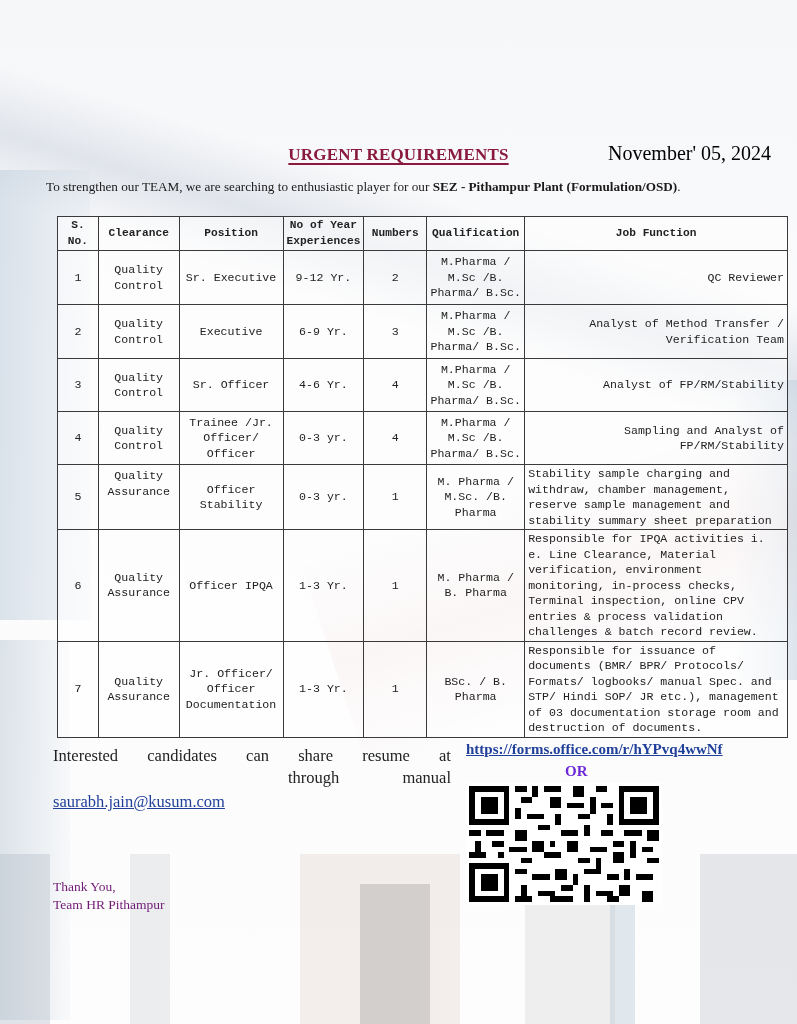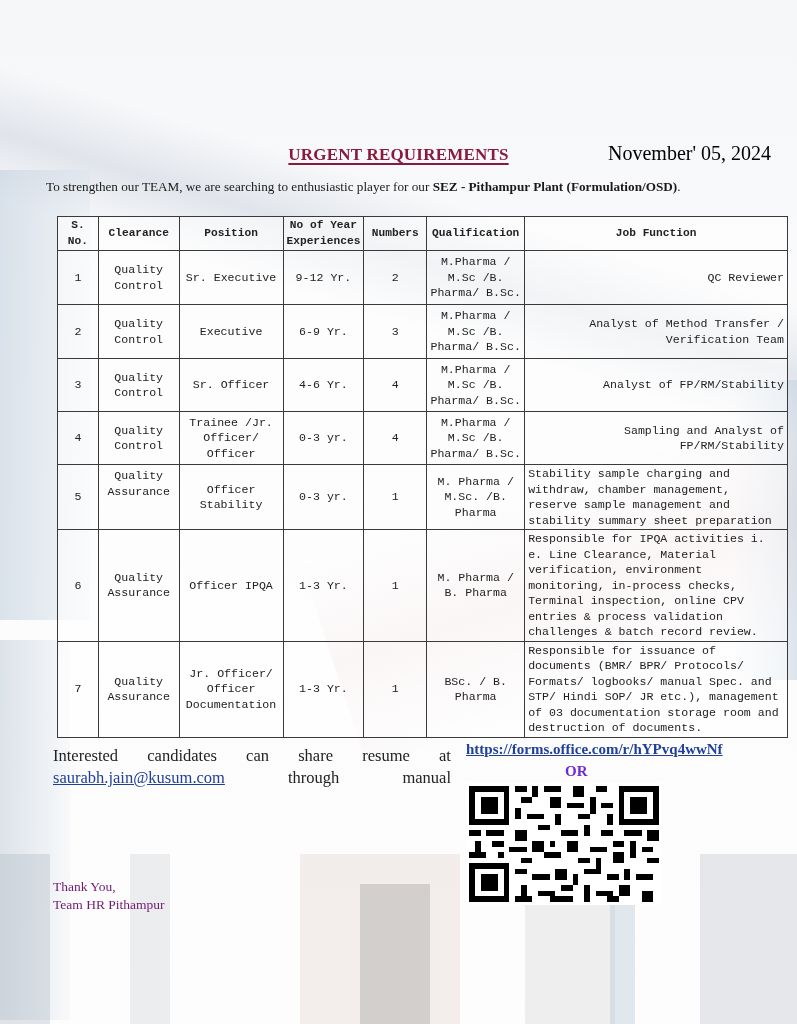--- a/index.html
+++ b/index.html
@@ -45,21 +45,21 @@
   table.req { position: absolute; left: 57px; top: 216px; width: 731px; border-collapse: collapse; font-family: Liberation Mono, monospace; font-size: 11.6px; color: #222; background: rgba(255,255,255,0.55); }
   table.req th, table.req td { border: 1.3px solid #3a3a3a; text-align: center; vertical-align: middle; padding: 1px 3px; line-height: 15.5px; }
   table.req th { font-weight: bold; font-size: 11.2px; height: 31px; }
   table.req td.jf { text-align: right; }
   table.req td.jf.left { text-align: left; }
   .c-sno { width: 41px; } .c-dep { width: 81px; } .c-pos { width: 104px; } .c-exp { width: 79px; }
   .c-num { width: 63px; } .c-qual { width: 98px; } .c-jf { width: 265px; }
 
   .contact { position: absolute; left: 53px; top: 745px; width: 398px; font-size: 16.5px; color: #222; line-height: 22px; text-align: justify; }
   .contact .line1, .contact .line2 { display: flex; justify-content: space-between; }
-  .contact a { color: #1f3f9a; text-decoration: underline; }
+  .contact a { color: #1f3f9a; text-decoration: underline; margin-top: 24px; }
   .contact .line3 { margin-top: 10px; }
   .contact .line3 b { font-weight: bold; }
   .hand { font-family: "DejaVu Sans", sans-serif; font-size: 15px; color: #555; }
 
   .formlink { position: absolute; left: 466px; top: 741px; font-size: 15px; font-weight: bold; color: #1f3f9a; text-decoration: underline; }
   .or { position: absolute; left: 565px; top: 763px; font-size: 15px; font-weight: bold; color: #6d28d9; }
 
   .qr { position: absolute; left: 466px; top: 783px; width: 196px; height: 122px; background: #fff; padding: 3px; }
   .qr svg { width: 100%; height: 100%; display: block; }
 

